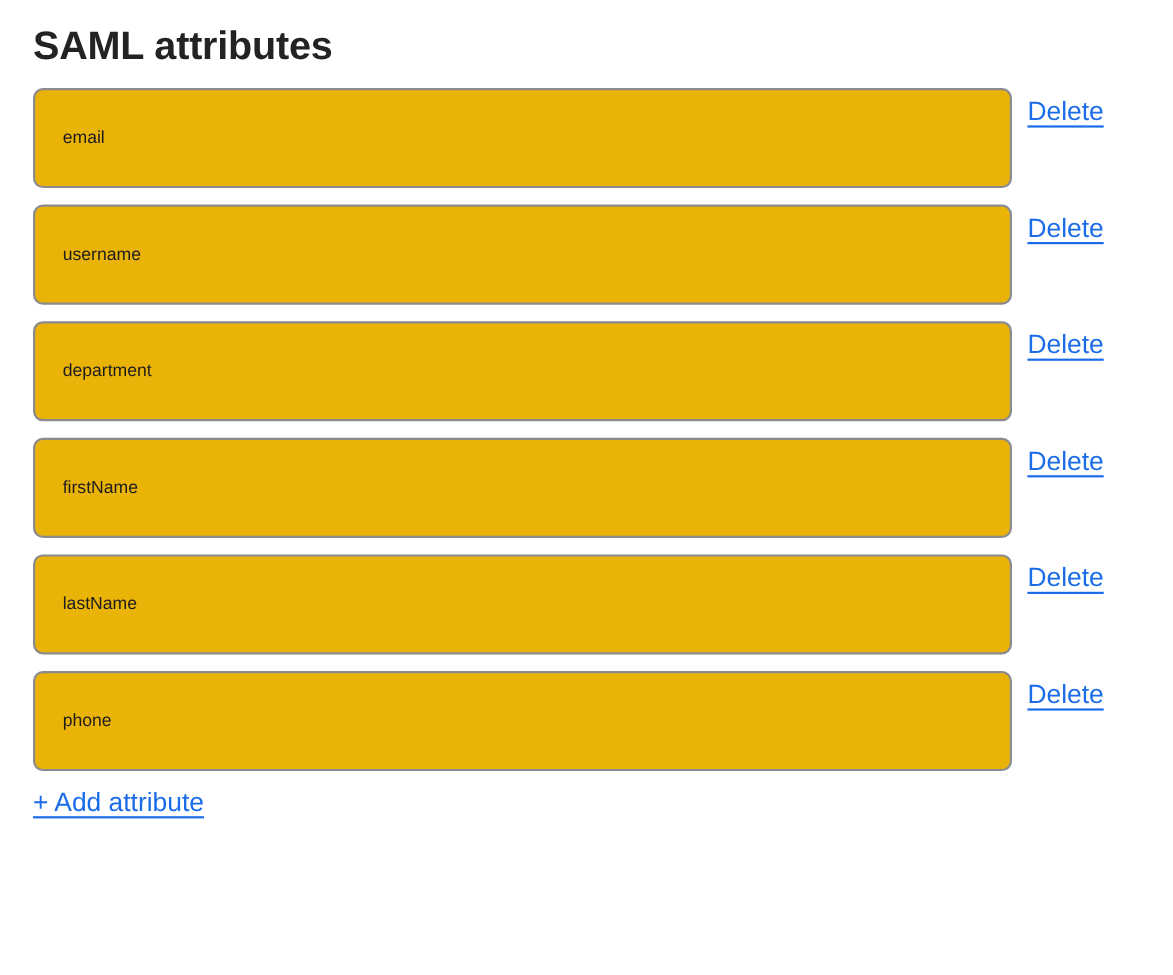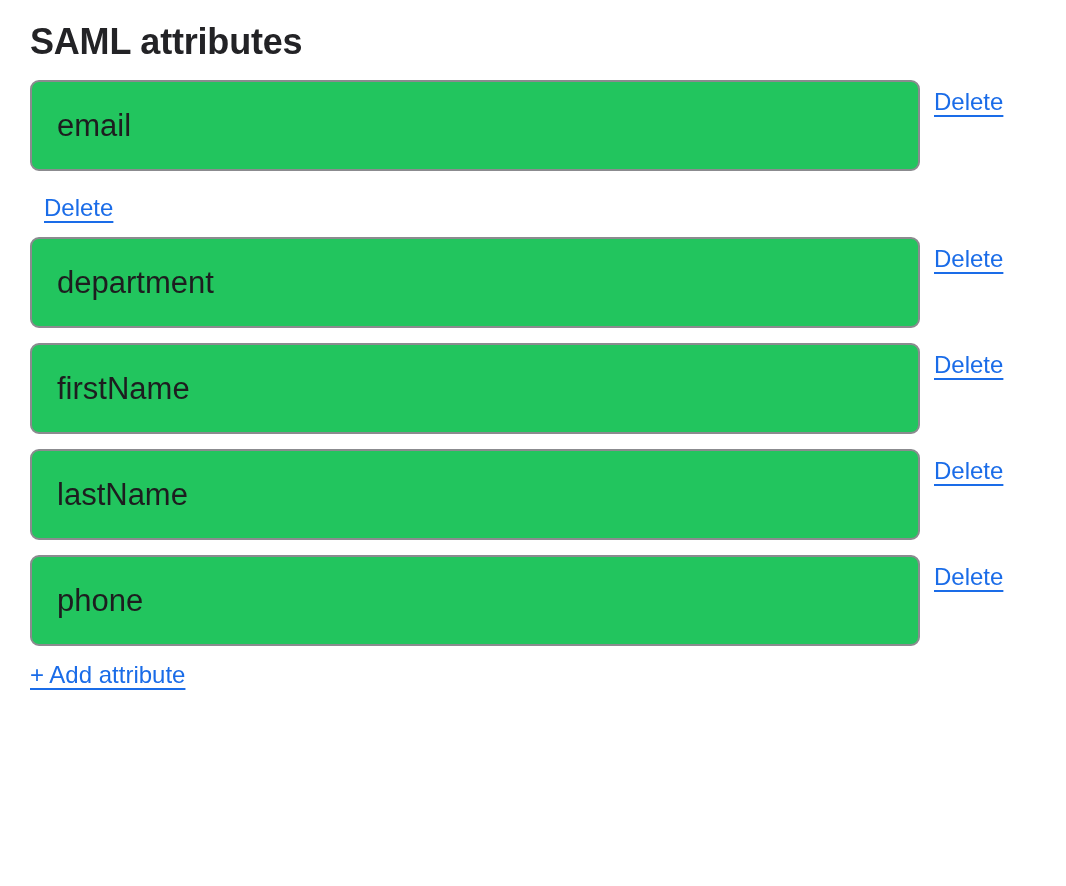--- a/index.html
+++ b/index.html
@@ -46,23 +46,23 @@
     display: flex;
     align-items: flex-start;
   }
   .attr-input {
     width: 890px;
     height: 91px;
     border: 2px solid var(--input-border);
     border-radius: 9px;
     padding: 0 25px;
     font-family: "Liberation Sans", sans-serif;
-    font-size: 31px;
+    font-size: 16px;
     color: var(--input-text);
-    background: #22c55e;
+    background: #eab308;
     outline: none;
   }
   a.link {
     color: var(--link-blue);
     font-size: 24px;
     text-decoration: underline;
     text-decoration-thickness: 2px;
     text-underline-offset: 5px;
     cursor: pointer;
   }
@@ -84,20 +84,21 @@
 
 <main class="section">
   <h2 class="section-title">SAML attributes</h2>
 
   <div class="attribute-list">
     <div class="attribute-row">
       <input type="text" class="attr-input" value="email" style="">
       <a href="#" class="link delete-link">Delete</a>
     </div>
     <div class="attribute-row">
+      <input type="text" class="attr-input" value="username" style="">
       <a href="#" class="link delete-link">Delete</a>
     </div>
     <div class="attribute-row">
       <input type="text" class="attr-input" value="department" style="">
       <a href="#" class="link delete-link">Delete</a>
     </div>
     <div class="attribute-row">
       <input type="text" class="attr-input" value="firstName" style="">
       <a href="#" class="link delete-link">Delete</a>
     </div>

